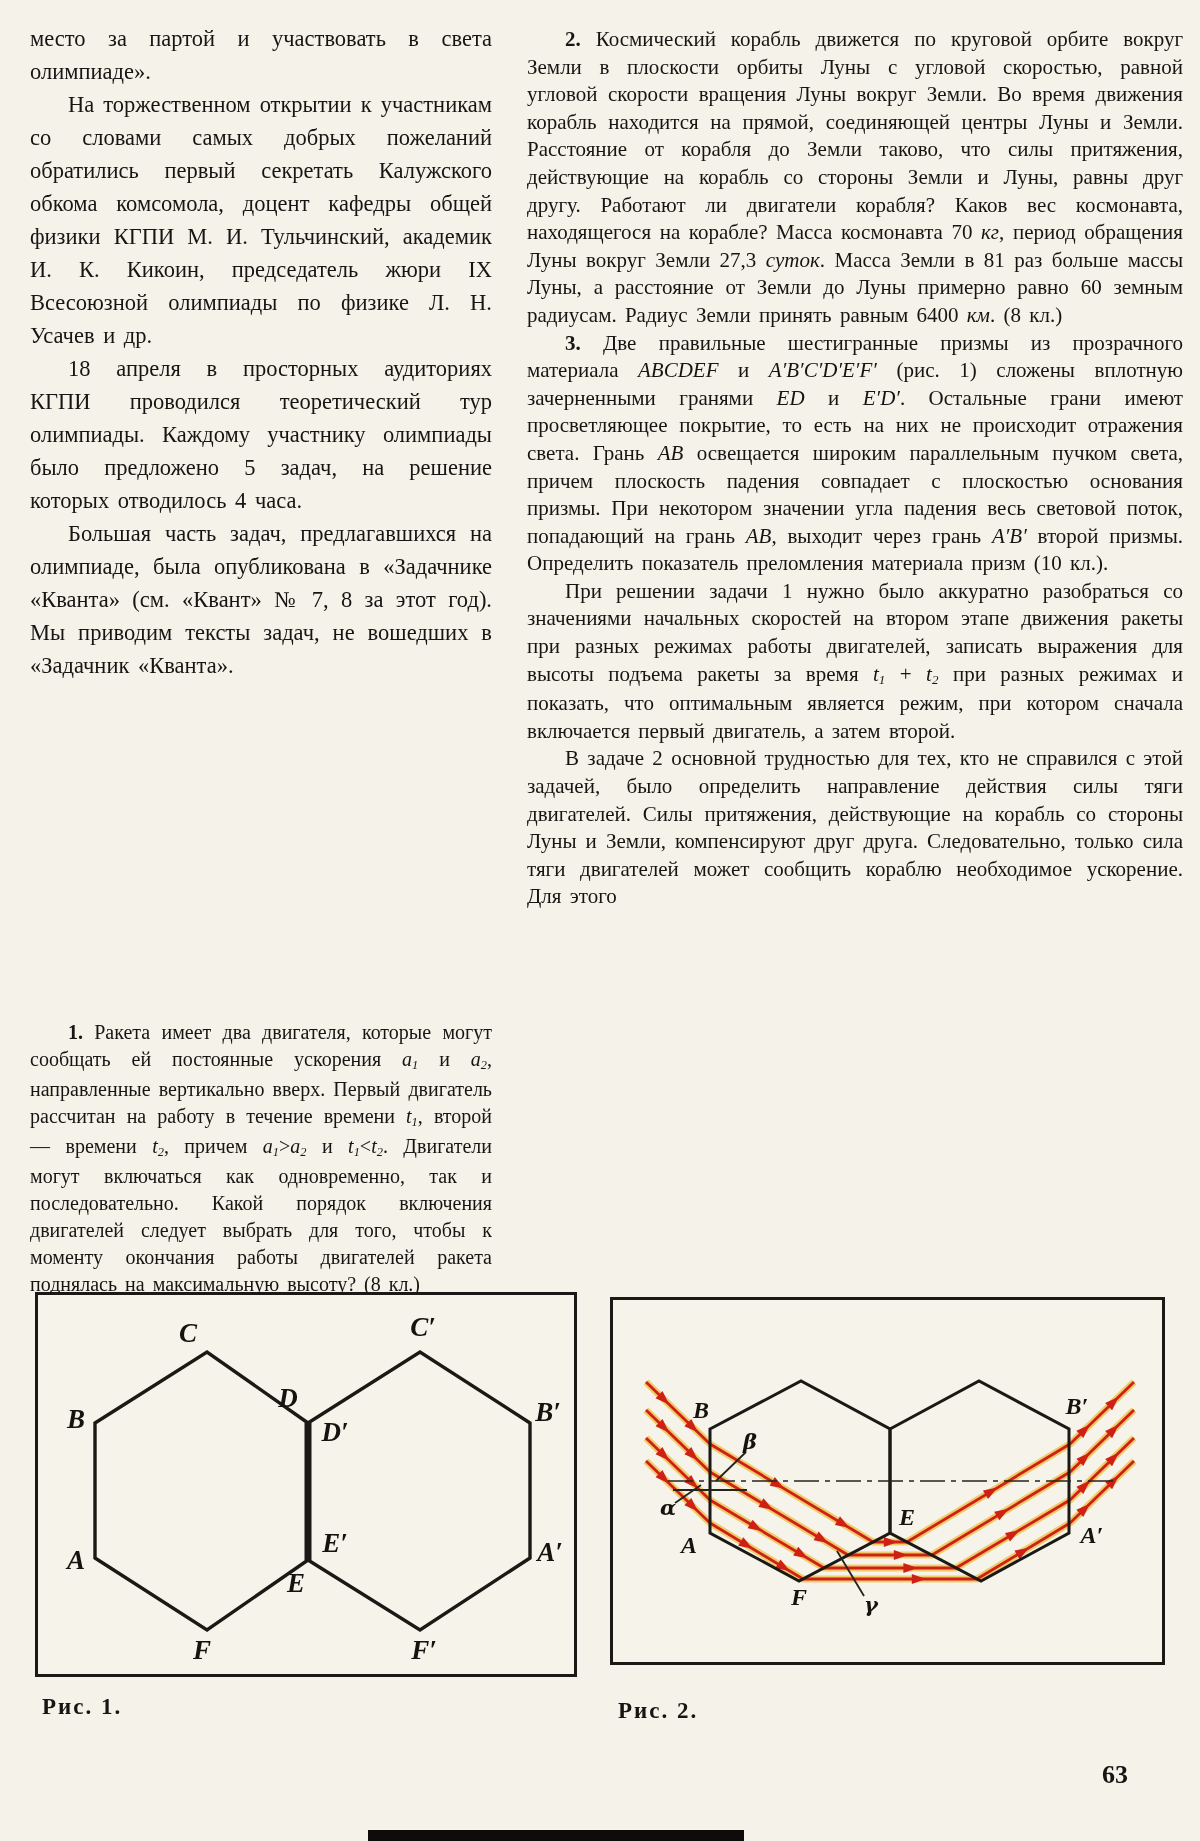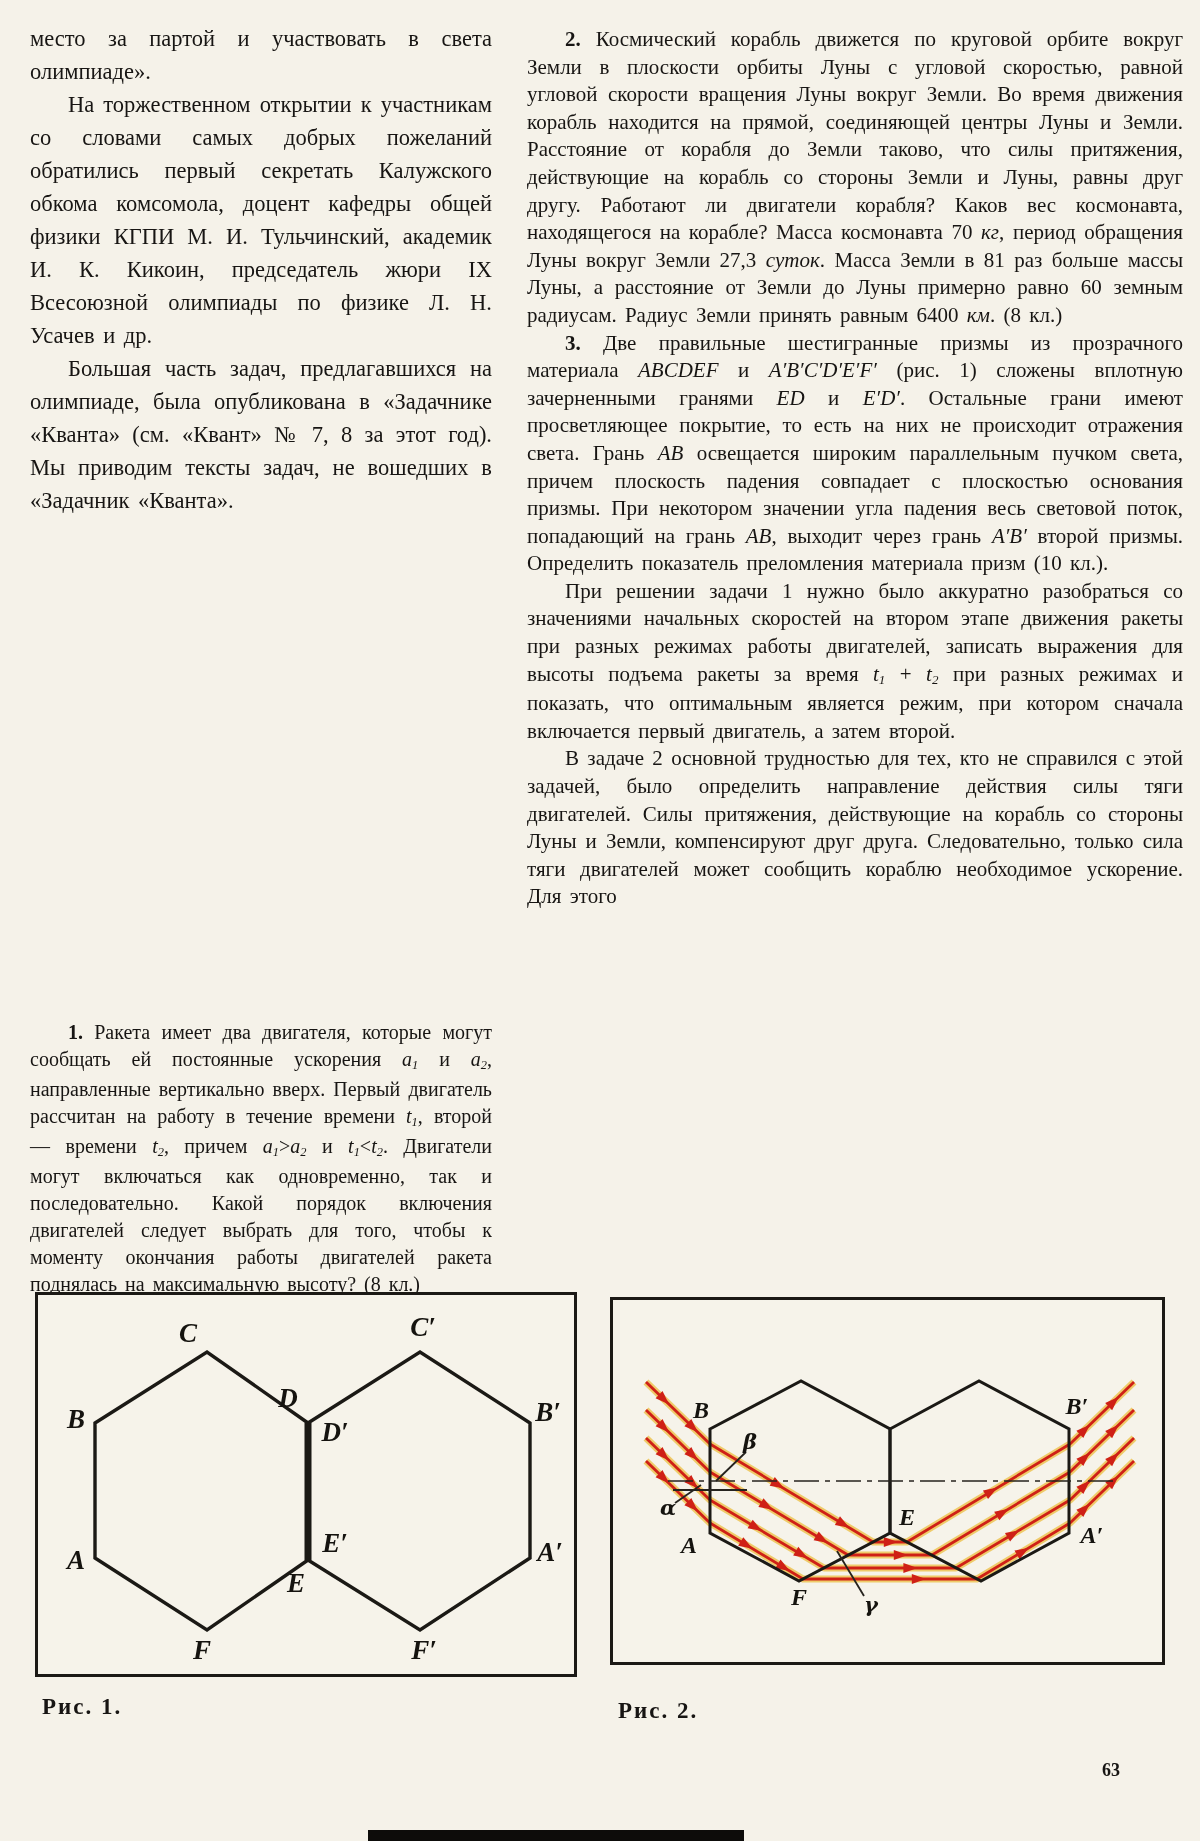--- a/index.html
+++ b/index.html
@@ -15,21 +15,21 @@
   .intro .para{font-size:22.5px;line-height:33px;}
   .problems .para{font-size:20px;line-height:27px;}
   .rightcol .para{font-size:21px;line-height:27.6px;font-family:Liberation Serif, serif;}
   .it{font-style:italic;}
   .bd{font-weight:bold;}
   .sb{font-size:0.62em;position:relative;top:0.28em;letter-spacing:0;}
   .figbox{
     position:absolute;border:3px solid #1b1915;background:#f6f3ea;box-sizing:border-box;
   }
   .figcaption{position:absolute;font-size:23px;letter-spacing:2px;font-weight:bold;}
-  .pagenum{position:absolute;font-size:18px;font-weight:bold;}
+  .pagenum{position:absolute;font-size:26px;font-weight:bold;}
   .artifact{position:absolute;background:#0d0c0a;}
   svg{display:block;}
   .hex{fill:none;stroke:#1b1915;stroke-width:3.4;stroke-linejoin:miter;}
   .hex2{fill:none;stroke:#1b1915;stroke-width:3;stroke-linejoin:miter;}
   .shared{stroke:#1b1915;stroke-width:7;}
   .lbl{font-family:"Liberation Serif","DejaVu Serif",serif;font-style:italic;font-weight:bold;
        font-size:27px;fill:#15130f;}
   .lbl2{font-family:"Liberation Serif","DejaVu Serif",serif;font-style:italic;font-weight:bold;
        font-size:24px;fill:#15130f;}
   .greek{font-family:"DejaVu Serif",serif;font-style:italic;font-weight:bold;font-size:21px;fill:#15130f;}
@@ -39,20 +39,21 @@
   .halo{fill:none;stroke:var(--halo,#eec04a);stroke-width:7;stroke-linejoin:round;opacity:.8;}
   .ray{fill:none;stroke:var(--ray,#cf2016);stroke-width:2.8;stroke-linejoin:round;}
   .arrow{fill:var(--ray,#cf2016);stroke:none;}
 </style>
 </head>
 <body>
 
 <div class="col intro" style="left:30px;top:22px;width:462px;">
     <p class="para"><span>место за партой и участвовать в света олимпиаде».</span></p>
     <p class="para ind"><span>На торжественном открытии к участникам со словами самых добрых пожеланий обратились первый секретать Калужского обкома комсомола, доцент кафедры общей физики КГПИ М. И. Тульчинский, академик И. К. Кикоин, председатель жюри IX Всесоюзной олимпиады по физике Л. Н. Усачев и др.</span></p>
+    <p class="para ind"><span>18 апреля в просторных аудиториях КГПИ проводился теоретический тур олимпиады. Каждому участнику олимпиады было предложено 5 задач, на решение которых отводилось 4 часа.</span></p>
     <p class="para ind"><span>Большая часть задач, предлагавшихся на олимпиаде, была опубликована в «Задачнике «Кванта» (см. «Квант» № 7, 8 за этот год). Мы приводим тексты задач, не вошедших в «Задачник «Кванта».</span></p>
   </div>
 
 <div class="col problems" style="left:30px;top:978px;width:462px;margin-top:41px;">
     <p class="para ind"><span class="bd">1. </span><span>Ракета имеет два двигателя, которые могут сообщать ей постоянные ускорения </span><span class="it">a</span><span class="it sb">1</span><span> и </span><span class="it">a</span><span class="it sb">2</span><span>, направленные вертикально вверх. Первый двигатель рассчитан на работу в течение времени </span><span class="it">t</span><span class="it sb">1</span><span>, второй — времени </span><span class="it">t</span><span class="it sb">2</span><span>, причем </span><span class="it">a</span><span class="it sb">1</span><span>&gt;</span><span class="it">a</span><span class="it sb">2</span><span> и </span><span class="it">t</span><span class="it sb">1</span><span>&lt;</span><span class="it">t</span><span class="it sb">2</span><span>. Двигатели могут включаться как одновременно, так и последовательно. Какой порядок включения двигателей следует выбрать для того, чтобы к моменту окончания работы двигателей ракета поднялась на максимальную высоту? (8 кл.)</span></p>
   </div>
 
 <div class="col rightcol" style="left:527px;top:26px;width:656px;">
     <p class="para ind"><span class="bd">2. </span><span>Космический корабль движется по круговой орбите вокруг Земли в плоскости орбиты Луны с угловой скоростью, равной угловой скорости вращения Луны вокруг Земли. Во время движения корабль находится на прямой, соединяющей центры Луны и Земли. Расстояние от корабля до Земли таково, что силы притяжения, действующие на корабль со стороны Земли и Луны, равны друг другу. Работают ли двигатели корабля? Каков вес космонавта, находящегося на корабле? Масса космонавта 70 </span><span class="it">кг</span><span>, период обращения Луны вокруг Земли 27,3 </span><span class="it">суток</span><span>. Масса Земли в 81 раз больше массы Луны, а расстояние от Земли до Луны примерно равно 60 земным радиусам. Радиус Земли принять равным 6400 </span><span class="it">км</span><span>. (8 кл.)</span></p>
     <p class="para ind"><span class="bd">3. </span><span>Две правильные шестигранные призмы из прозрачного материала </span><span class="it">ABCDEF</span><span> и </span><span class="it">A′B′C′D′E′F′</span><span> (рис. 1) сложены вплотную зачерненными гранями </span><span class="it">ED</span><span> и </span><span class="it">E′D′</span><span>. Остальные грани имеют просветляющее покрытие, то есть на них не происходит отражения света. Грань </span><span class="it">AB</span><span> освещается широким параллельным пучком света, причем плоскость падения совпадает с плоскостью основания призмы. При некотором значении угла падения весь световой поток, попадающий на грань </span><span class="it">AB</span><span>, выходит через грань </span><span class="it">A′B′</span><span> второй призмы. Определить показатель преломления материала призм (10 кл.).</span></p>

